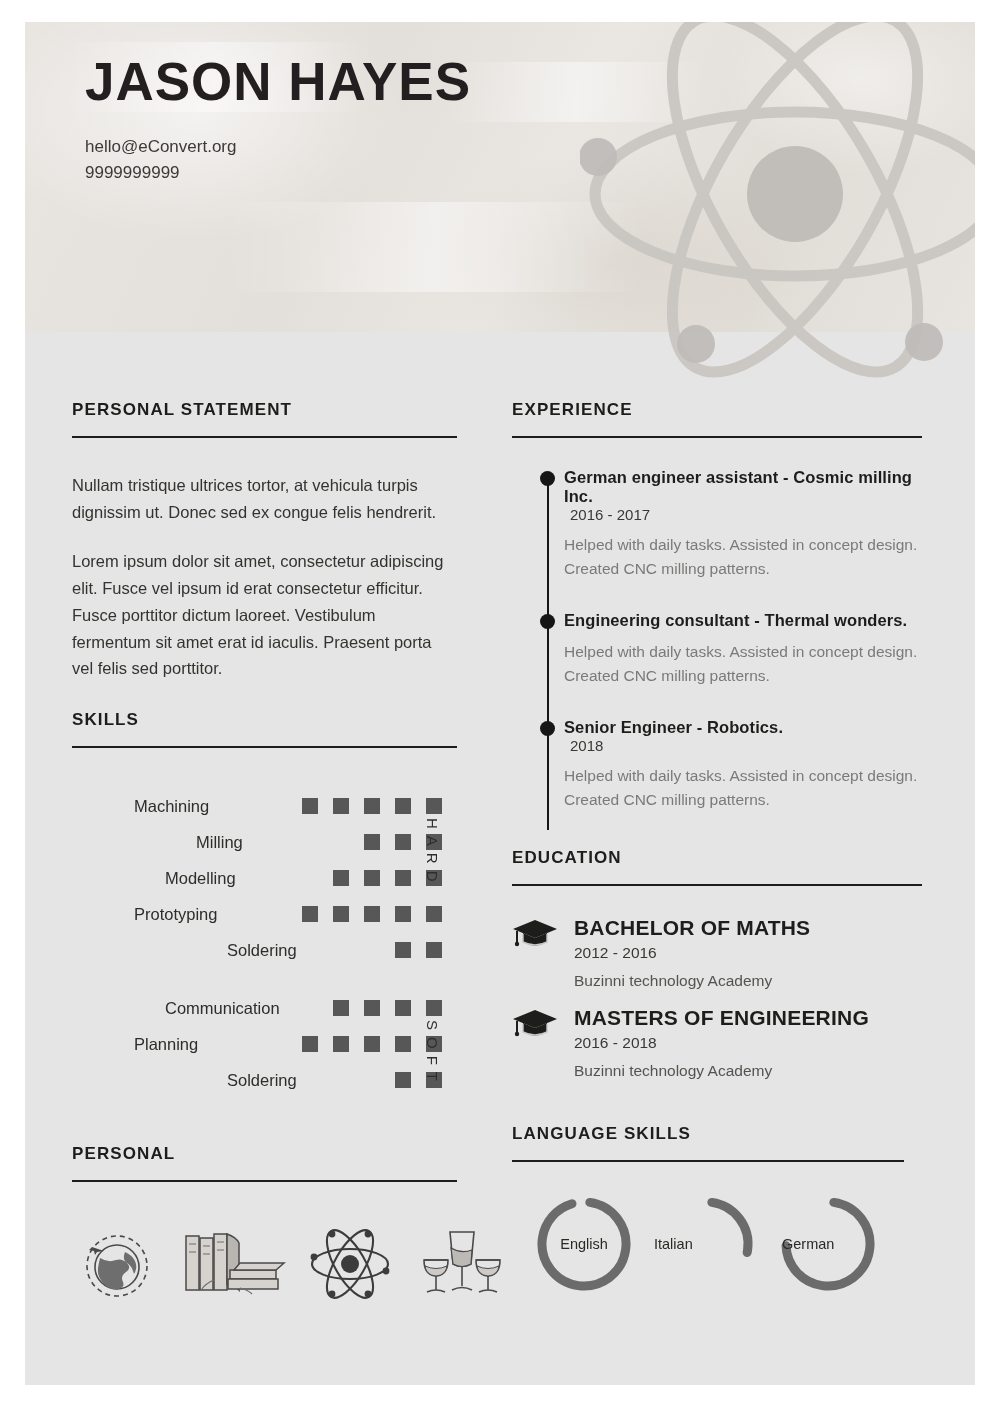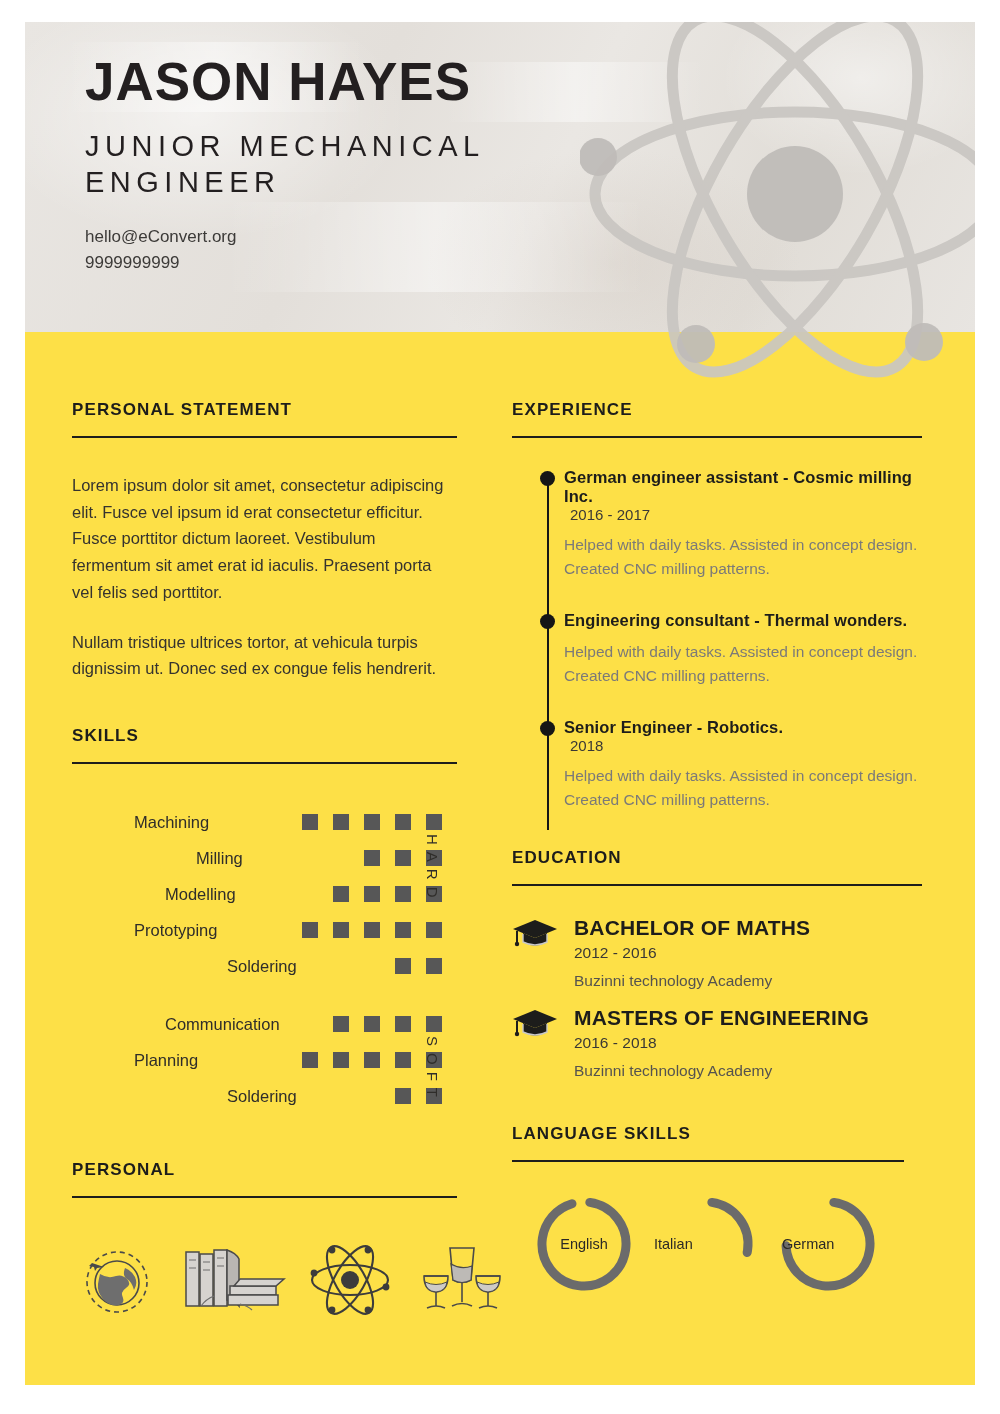--- a/index.html
+++ b/index.html
@@ -12,21 +12,21 @@
     overflow: hidden;
     position: relative;
   }
 
   #page {
     position: absolute;
     left: 25px;
     top: 22px;
     width: 950px;
     height: 1363px;
-    background: #fde047;
+    background: #e5e5e5;
     overflow: hidden;
   }
 
   
   #header {
     position: absolute;
     left: 0; top: 0;
     width: 950px;
     height: 310px;
     background:
@@ -245,21 +245,20 @@
 
 <div id="page">
 
   <div id="header">
     <div class="paper-streak" style="left:40px;top:20px;width:300px;height:70px;"></div>
     <div class="paper-streak" style="left:200px;top:180px;width:420px;height:90px;"></div>
     <div class="paper-streak" style="left:420px;top:40px;width:260px;height:60px;"></div>
 
     <div id="header-text">
       <div id="name">JASON HAYES</div>
-      <div id="job-title">JUNIOR MECHANICAL ENGINEER</div>
       <div id="contact">
         <div class="contact-line">hello@eConvert.org</div>
         <div class="contact-line">9999999999</div>
       </div>
     </div>
   </div>
 
   <div id="atom-wrap">
     <svg width="430" height="400" viewBox="0 0 430 400">
       <g fill="none" stroke="#c9c6c2" stroke-width="11" opacity="0.92">
@@ -273,26 +272,26 @@
       <circle cx="344" cy="348" r="19" fill="#bfbcb8" opacity="0.95"></circle>
     </svg>
   </div>
 
   <div id="left-col">
 
     <div class="section">
       <div class="section-title">PERSONAL STATEMENT</div>
       <div class="section-rule rule-left"></div>
       <div id="statement">
+        <p class="para">Nullam tristique ultrices tortor, at vehicula turpis dignissim ut. Donec sed ex congue felis hendrerit.</p>
         <p class="para">Lorem ipsum dolor sit amet, consectetur adipiscing elit. Fusce vel ipsum id erat consectetur efficitur. Fusce porttitor dictum laoreet. Vestibulum fermentum sit amet erat id iaculis. Praesent porta vel felis sed porttitor.</p>
-        <p class="para">Nullam tristique ultrices tortor, at vehicula turpis dignissim ut. Donec sed ex congue felis hendrerit.</p>
       </div>
     </div>
 
-    <div class="section" style="margin-top:44px;">
+    <div class="section" style="margin-top:28px;">
       <div class="section-title">SKILLS</div>
       <div class="section-rule rule-left"></div>
 
       <div id="skills-block">
         <div class="vlabel" id="vlabel-hard">HARD</div>
         <div class="vlabel" id="vlabel-soft">SOFT</div>
 
         <div id="hard-skill-rows">
             <div class="skill-row">
               <span class="skill-label">Machining</span>

